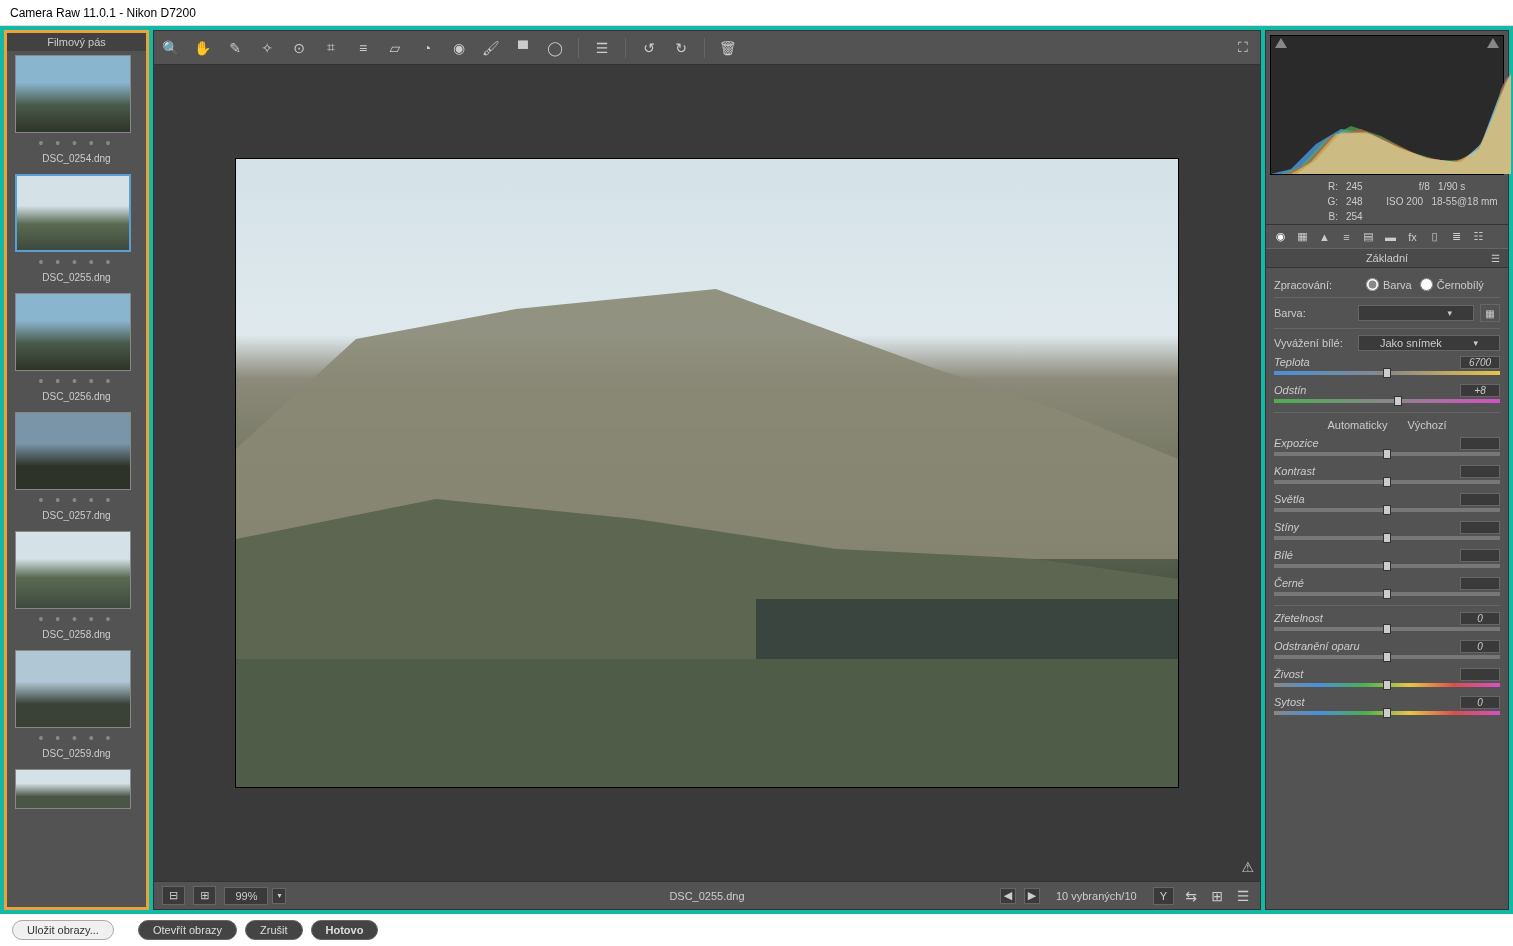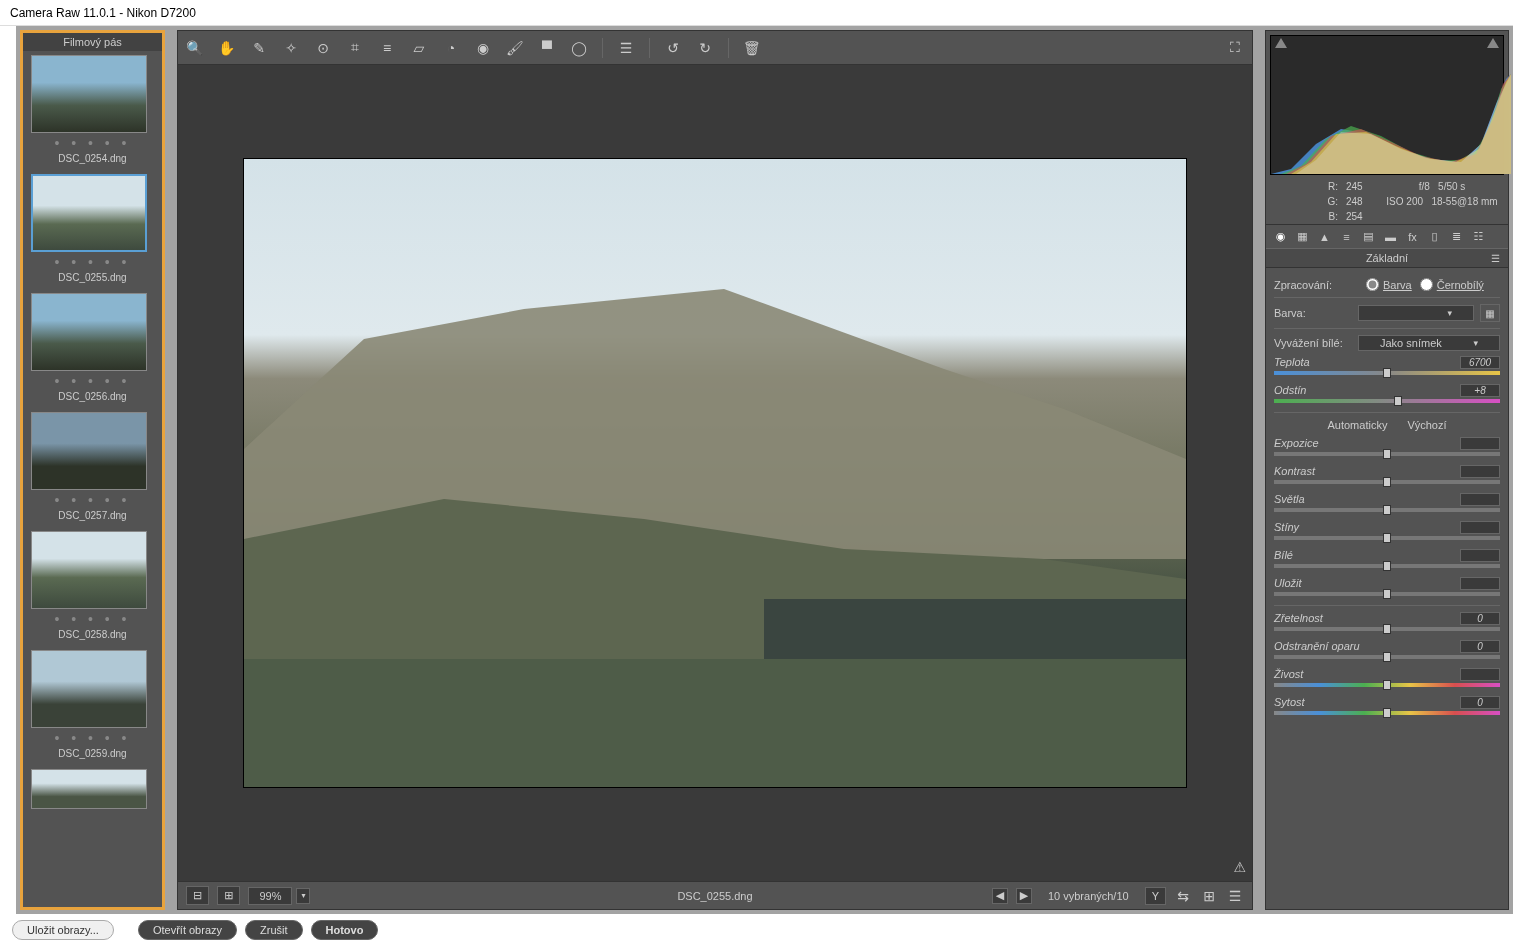--- a/index.html
+++ b/index.html
@@ -1,18 +1,18 @@
 <!DOCTYPE html>
 <html><head>
 <meta charset="utf-8">
 <style>
 * { margin: 0; padding: 0; box-sizing: border-box; font-family: "Segoe UI", Tahoma, sans-serif; }
 body { background: #fff; width: 1513px; height: 946px; overflow: hidden; font-size: 11px; color: #ccc; }
 .title-bar { height: 26px; background: #fff; color: #000; display: flex; align-items: center; padding: 0 10px; border-bottom: 1px solid #ddd; font-size: 12px; }
-.app-body { display: flex; height: 888px; background: #a3a3a3; padding: 4px; gap: 12px; margin-left: 16px; }
+.app-body { display: flex; height: 888px; background: #14b8a6; padding: 4px; gap: 4px; }
 .filmstrip { width: 145px; background: #535353; border: 3px solid #e8a33d; display: flex; flex-direction: column; }
 .filmstrip-header { background: #424242; color: #ccc; text-align: center; padding: 3px 0; font-size: 11px; }
 .filmstrip-body { flex: 1; overflow: hidden; }
 .thumb { padding: 4px 8px 2px; text-align: center; }
 .thumb-img { width: 116px; height: 78px; border: 1px solid #888; background: linear-gradient(180deg, #8ab5cf 35%, #4a5a4a 65%, #2d3328 100%); }
 .thumb.sel .thumb-img { border: 2px solid #5a9fd4; }
 .thumb-dots { color: #888; font-size: 14px; letter-spacing: 4px; padding: 2px 0; }
 .thumb-name { color: #ccc; font-size: 10px; padding-bottom: 4px; }
 .center { flex: 1; background: #535353; display: flex; flex-direction: column; border: 1px solid #333; }
 .toolbar { height: 34px; background: #535353; display: flex; align-items: center; padding: 0 8px; gap: 14px; border-bottom: 1px solid #333; }
@@ -40,21 +40,21 @@
 .info-row .l { width: 70px; text-align: right; padding-right: 8px;} .info-row .v { width: 40px; }
 .info-row .r { flex: 1; text-align: center; }
 .panel-tabs { display: flex; padding: 4px 6px; gap: 5px; border-top: 1px solid #333; border-bottom: 1px solid #666; }
 .ptab { width: 17px; height: 15px; color: #ccc; display: flex; align-items: center; justify-content: center; font-size: 11px; }
 .ptab.active { color: #fff; }
 .panel-title { text-align: center; padding: 3px 0; background: #4a4a4a; border-bottom: 1px solid #333; font-size: 11px; position: relative; }
 .panel-title .menu { position: absolute; right: 8px; top: 4px; font-size: 10px; }
 .panel-body { flex: 1; padding: 6px 8px; overflow-y: auto; }
 .row { display: flex; align-items: center; margin: 4px 0; font-size: 11px; }
 .row .lbl { flex: 0 0 84px; }
-.row .radio { display: flex; align-items: center; gap: 4px; margin-left: 8px; text-decoration: underline; }
+.row .radio { display: flex; align-items: center; gap: 4px; margin-left: 8px; }
 .row .radio input { accent-color: #888; }
 .dd { flex: 1; background: #3a3a3a; border: 1px solid #666; padding: 1px 21px; font-size: 11px; color:#ccc; display:flex; justify-content:space-between; align-items:center; }
 .dd::after { content: "▾"; font-size: 9px; }
 .grid-btn { width: 20px; height: 18px; border: 1px solid #666; margin-left: 6px; display: flex; align-items: center; justify-content: center; font-size: 10px; }
 .slider-row { margin: 5px 0 9px; font-style: italic; }
 .slider-row .top { display: flex; justify-content: space-between; font-size: 11px; margin-bottom: 2px; }
 .slider-row .val { background: #3a3a3a; border: 1px solid #666; padding: 0 6px; min-width: 40px; text-align: center; font-size: 10px; }
 .track { height: 4px; background: #777; position: relative; }
 .track.temp { background: linear-gradient(90deg,#4a90d9,#888,#e8c547); }
 .track.tint { background: linear-gradient(90deg,#4caf50,#888,#d84fc4); }
@@ -181,21 +181,21 @@
         <polygon points="0,100 20,95 45,70 70,55 100,60 130,75 160,85 190,88 210,70 225,30 235,5 240,0 240,100" fill="#4a90d9" opacity="0.85"></polygon>
         <polygon points="10,100 30,92 55,65 80,52 110,62 140,78 170,87 200,85 218,55 230,15 238,3 240,0 240,100" fill="#4caf50" opacity="0.7"></polygon>
         <polygon points="15,100 35,90 60,62 90,55 120,68 150,82 180,88 205,80 222,45 232,10 240,0 240,100" fill="#d84f4f" opacity="0.6"></polygon>
         <polygon points="20,100 40,88 65,60 95,58 125,72 155,84 185,88 208,75 225,35 235,8 240,0 240,100" fill="#e8e547" opacity="0.5"></polygon>
         <polygon points="25,100 45,86 70,58 100,60 130,75 160,85 190,88 210,70 226,28 240,0 240,100" fill="#ddd" opacity="0.35"></polygon>
       </svg>
     </div>
     <div class="info-row">
       <span class="l">R:</span>
         <span class="v">245</span>
-      <span class="r"><span>f/8</span>&nbsp;&nbsp;&nbsp;<span>5/50 s</span></span>
+      <span class="r"><span>f/8</span>&nbsp;&nbsp;&nbsp;<span>1/90 s</span></span>
     </div>
     <div class="info-row">
       <span class="l">G:</span>
         <span class="v">248</span>
       <span class="r"><span>ISO 200</span>&nbsp;&nbsp;&nbsp;<span>18-55@18 mm</span></span>
     </div>
     <div class="info-row">
       <span class="l">B:</span>
         <span class="v">254</span>
         <span class="r"></span>
@@ -305,21 +305,21 @@
           <div class="top">
             <span>Bílé</span>
             <span class="val">&nbsp;</span>
           </div>
           <div class="track">
             <div class="thumb-h" style="left:50%"></div>
           </div>
         </div>
       <div class="slider-row">
           <div class="top">
-            <span>Uložit</span>
+            <span>Černé</span>
             <span class="val">&nbsp;</span>
           </div>
           <div class="track">
             <div class="thumb-h" style="left:50%"></div>
           </div>
         </div>
       <div class="sep"></div>
       <div class="slider-row">
           <div class="top">
             <span>Zřetelnost</span>

